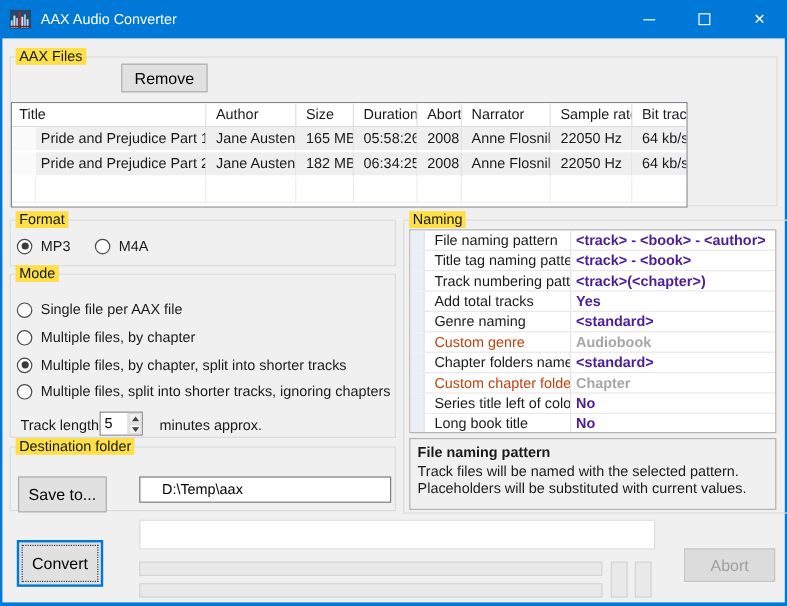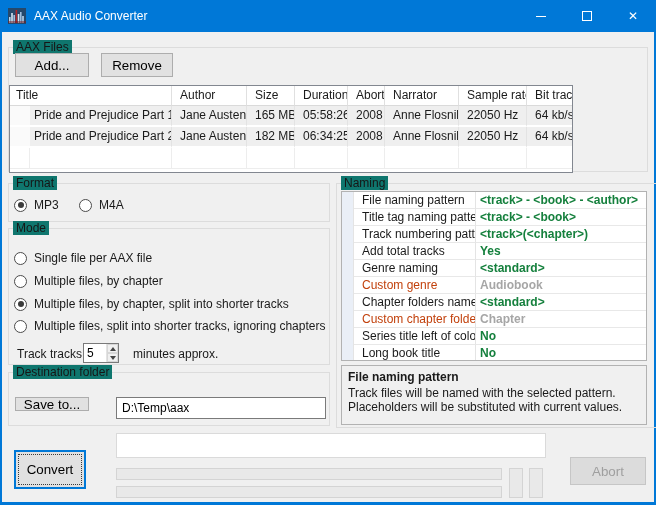--- a/index.html
+++ b/index.html
@@ -15,21 +15,21 @@
   .win-btns { position:absolute; right:0; top:0; height:32px; display:flex; }
   .win-btn { width:46px; height:32px; display:flex; align-items:center; justify-content:center;
              color:#fff; font-size:12px; }
   .glyph-min { width:10px; height:1px; background:#fff; display:block; }
   .glyph-max { width:10px; height:10px; border:1px solid #fff; display:block; }
 
   
   .client { position:absolute; left:2px; top:32px; width:652px; height:470px; background:#f0f0f0; }
 
   .groupbox { position:absolute; border:1px solid #dcdcdc; }
-  .gb-caption { position:absolute; top:-8px; left:4px; background:#0f766e; padding:0 3px; color:#161616; }
+  .gb-caption { position:absolute; top:-8px; left:4px; background:#fde047; padding:0 3px; color:#161616; }
 
   .btn { background:#e1e1e1; border:1px solid #adadad; color:#000; display:flex;
          align-items:center; justify-content:center; position:absolute; }
   .btn-disabled { background:#dcdcdc; border:1px solid #c6c6c6; color:#9f9f9f; }
 
   
   .ftable { position:absolute; left:0; top:37px; width:564px; height:88px; background:#fff;
             border:1px solid #828790; overflow:hidden; display:flex; flex-direction:column; }
   .t-head { display:grid; grid-template-columns:162px 75px 48px 53px 37px 74px 68px 1fr; height:20px; background:#fff; }
   .t-head .hcell { line-height:19px; padding-left:8px; border-right:1px solid #e0e0e0; border-bottom:1px solid #dadada;
@@ -52,31 +52,31 @@
   .radio-label { margin-left:7px; white-space:nowrap; }
 
   
   .spinner { position:absolute; width:36px; height:20px; border:1px solid #7a7a7a; background:#fff; display:flex; }
   .spin-val { width:22px; border:0; outline:0; font:12px "Liberation Sans", sans-serif; padding-left:3px; }
   .spin-arrows { width:13px; display:flex; flex-direction:column; border-left:1px solid #e3e3e3; }
   .spin-btn { flex:1; background:#f0f0f0; display:flex; align-items:center; justify-content:center; border:1px solid #d7d7d7; }
   .tri-up { width:0; height:0; border-left:3px solid transparent; border-right:3px solid transparent; border-bottom:4px solid #444; }
   .tri-dn { width:0; height:0; border-left:3px solid transparent; border-right:3px solid transparent; border-top:4px solid #444; }
   .textbox { position:absolute; border:1px solid #7a7a7a; background:#fff; font:12px "Liberation Sans", sans-serif;
-             padding-left:5px; outline:0; }
+             padding-left:18px; outline:0; }
 
   
   .pgrid { position:absolute; left:4px; top:7px; width:306px; height:170px; border:1px solid #b2b2b2;
            background:#fff; overflow:hidden; }
   .prow { display:grid; grid-template-columns:12px 122px 1fr; height:17px; }
   .prow .gutter { background:#eaeff7; border-right:1px solid #e4e4e4; }
   .prow .plabel { line-height:16px; padding-left:8px; border-right:1px solid #e4e4e4; border-bottom:1px solid #e8e8e8;
                   white-space:nowrap; overflow:hidden; color:#1a1a1a; }
   .prow .pvalue { line-height:16px; padding-left:4px; border-bottom:1px solid #e8e8e8; font-weight:bold;
-                  white-space:nowrap; overflow:hidden; color:#15803d; }
+                  white-space:nowrap; overflow:hidden; color:#4c1d95; }
   .prow.disabled .plabel { color:#c2410c; }
   .prow.disabled .pvalue { color:#a6a6a6; }
 
   .desc-panel { position:absolute; left:4px; top:181px; width:306px; height:60px; border:1px solid #b2b2b2;
                 background:#f0f0f0; padding:4px 6px; overflow:hidden; }
   .desc-title { font-weight:bold; margin-bottom:2px; }
   .desc-line { line-height:14px; }
 
   
   .status-box { position:absolute; left:114px; top:401px; width:430px; height:25px; background:#fff; border:1px solid #dadada; }
@@ -113,21 +113,20 @@
       <div class="win-btn">
           <span>✕</span>
         </div>
     </div>
   </div>
 
   <div class="client">
 
     <div class="groupbox" style="left:6px; top:15px; width:640px; height:125px;">
       <span class="gb-caption">AAX Files</span>
-      <button class="btn" style="left:6px; top:5px; width:74px; height:24px;">Add...</button>
       <button class="btn" style="left:92px; top:5px; width:72px; height:24px;">Remove</button>
 
       <div class="ftable">
         <div class="t-head">
           <div class="hcell">Title</div>
           <div class="hcell">Author</div>
           <div class="hcell">Size</div>
           <div class="hcell">Duration</div>
           <div class="hcell">Abort</div>
           <div class="hcell">Narrator</div>
@@ -195,38 +194,38 @@
         <span class="radio-label">Multiple files, by chapter, split into shorter tracks</span>
       </div>
       <div class="radio-row" style="left:5px; top:45px;">
         <span class="radio"></span>
         <span class="radio-label">Multiple files, by chapter</span>
       </div>
       <div class="radio-row" style="left:5px; top:90px;">
         <span class="radio"></span>
         <span class="radio-label">Multiple files, split into shorter tracks, ignoring chapters</span>
       </div>
-      <span style="position:absolute; left:8px; top:118px;">Track tracks</span>
+      <span style="position:absolute; left:8px; top:118px;">Track length</span>
       <div class="spinner" style="left:74px; top:114px;">
         <input class="spin-val" value="5" style="">
         <div class="spin-arrows">
           <div class="spin-btn">
               <span class="tri-up"></span>
             </div>
           <div class="spin-btn">
               <span class="tri-dn"></span>
             </div>
         </div>
       </div>
       <span style="position:absolute; left:124px; top:118px;">minutes approx.</span>
     </div>
 
     <div class="groupbox" style="left:6px; top:340px; width:322px; height:54px;">
       <span class="gb-caption">Destination folder</span>
-      <button class="btn" style="left:6px; top:24px; width:74px; height:14px;">Save to...</button>
+      <button class="btn" style="left:6px; top:24px; width:74px; height:30px;">Save to...</button>
       <input class="textbox" style="left: 107px; top: 24px; width: 210px; height: 22px;" value="D:\Temp\aax">
     </div>
 
     <div class="groupbox" style="left:334px; top:151px; width:347px; height:245px;">
       <span class="gb-caption">Naming</span>
 
       <div class="pgrid">
         <div class="prow">
           <div class="gutter"></div>
           <div class="plabel">File naming pattern</div>

